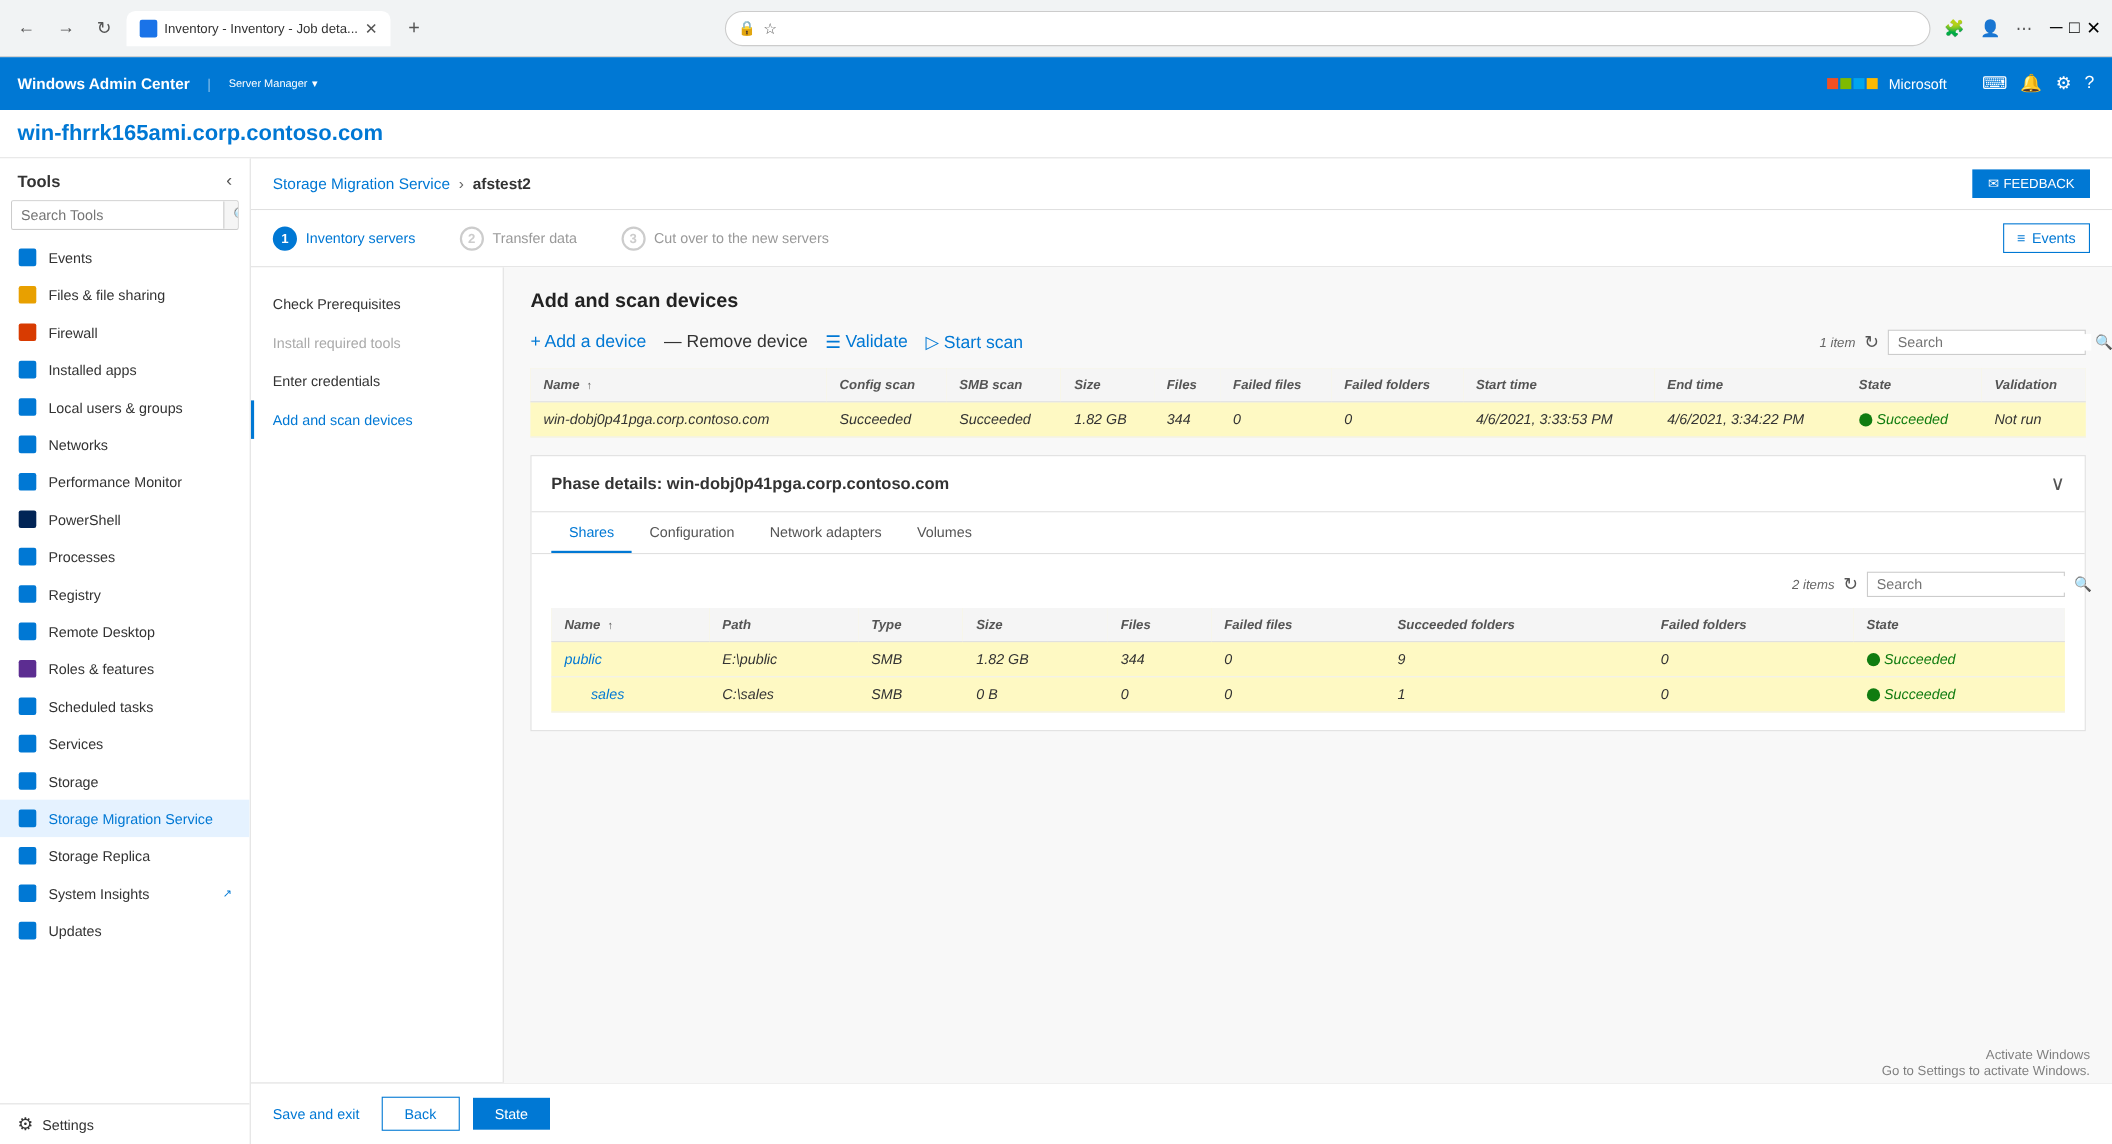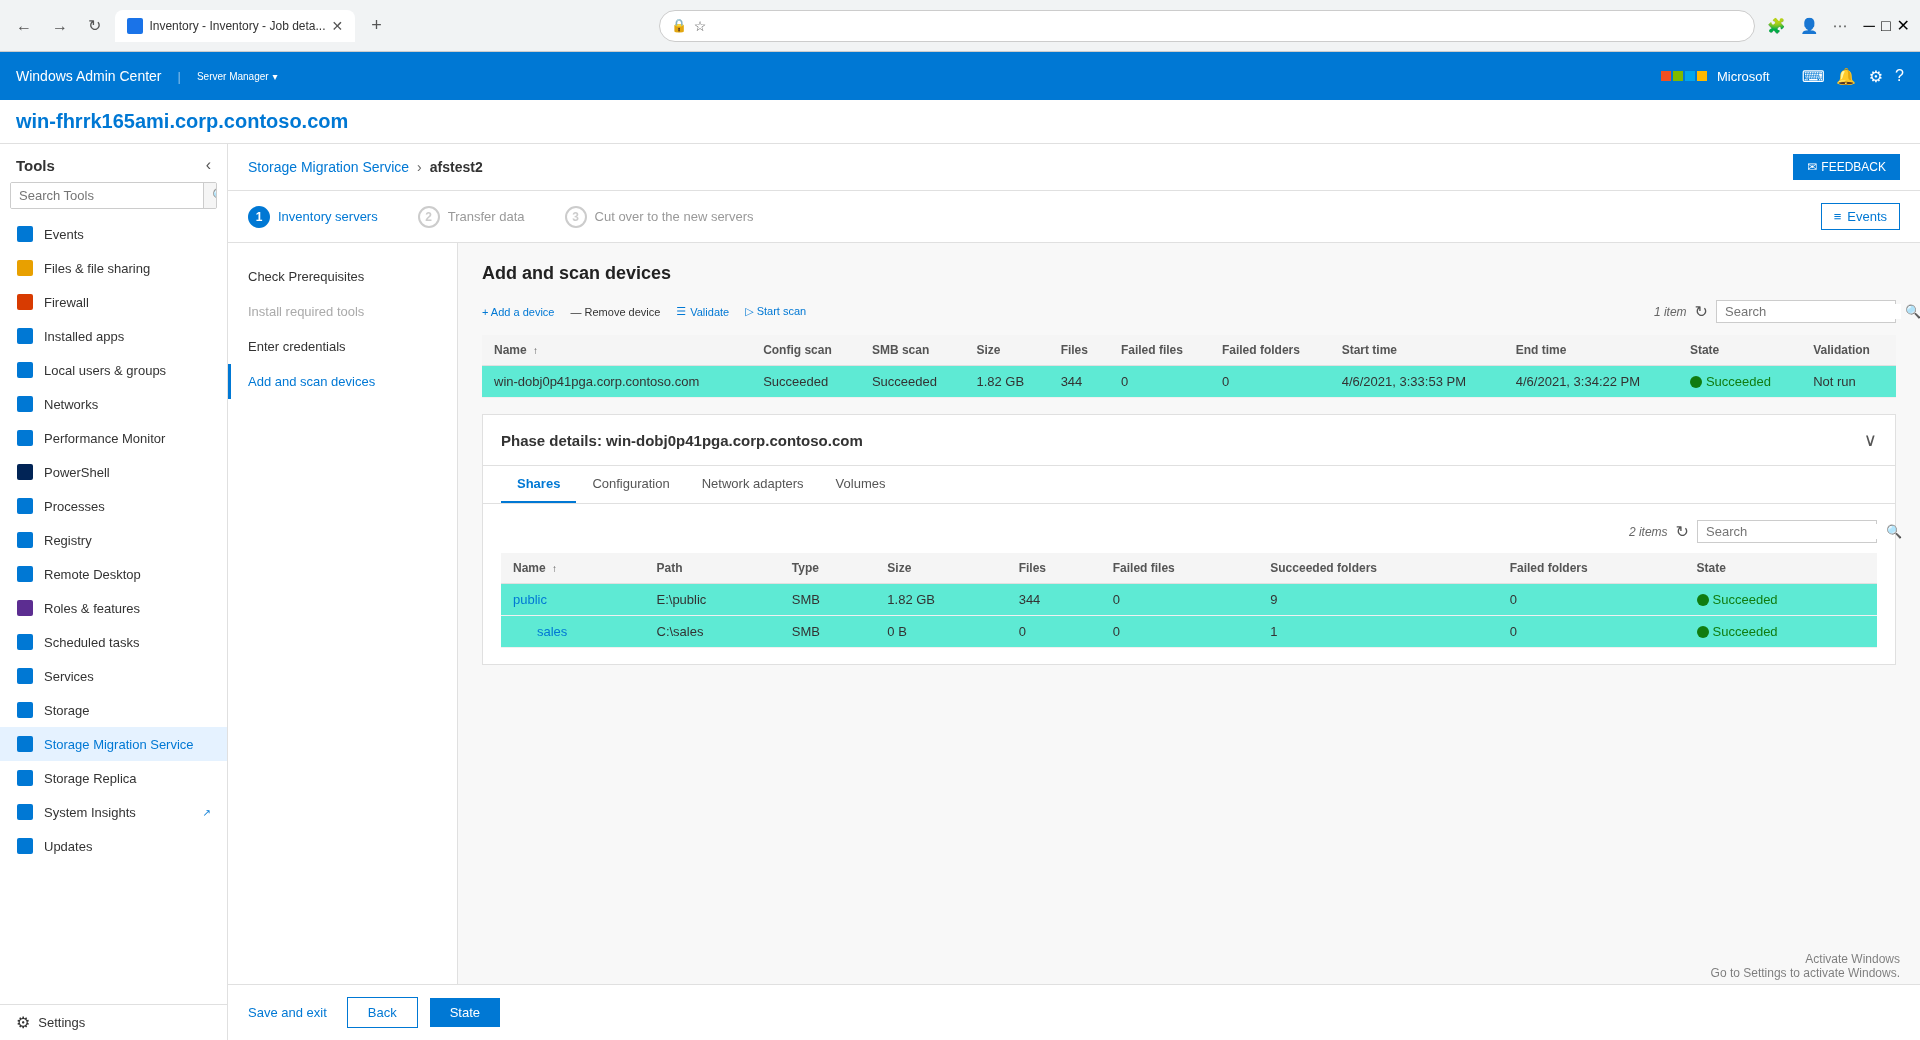--- a/index.html
+++ b/index.html
@@ -13,21 +13,21 @@
     .new-tab { background: none; border: none; font-size: 18px; cursor: pointer; color: #555; padding: 0 8px; }
     .browser-controls { display: flex; align-items: center; gap: 8px; height: 52px; }
     .browser-controls button { background: none; border: none; cursor: pointer; color: #555; font-size: 16px; padding: 4px 6px; border-radius: 50%; }
     .address-bar-container { flex: 1; display: flex; align-items: center; background: #fff; border: 1px solid #ccc; border-radius: 20px; padding: 4px 12px; height: 32px; gap: 6px; }
     .address-bar { border: none; outline: none; flex: 1; font-size: 13px; }
     .browser-right-icons { display: flex; align-items: center; gap: 6px; }
     .browser-right-icons span { cursor: pointer; color: #555; font-size: 15px; padding: 4px; }
 
     
     .top-bar { background: #0078d4; color: white; height: 48px; display: flex; align-items: center; padding: 0 16px; gap: 16px; }
-    .top-bar-brand { font-weight: 400; font-size: 14px; }
+    .top-bar-brand { font-weight: 700; font-size: 14px; }
     .top-bar-divider { color: rgba(255,255,255,0.5); }
     .top-bar-server { display: flex; align-items: center; gap: 4px; font-size: 14px; cursor: pointer; }
     .top-bar-server span { font-size: 10px; }
     .top-bar-microsoft { margin-left: auto; display: flex; align-items: center; gap: 4px; }
     .microsoft-logo { display: flex; gap: 2px; }
     .ms-sq { width: 10px; height: 10px; }
     .top-bar-icons { display: flex; align-items: center; gap: 12px; margin-left: 16px; }
     .top-bar-icons span { cursor: pointer; font-size: 16px; }
 
     
@@ -83,44 +83,44 @@
     .left-nav-item.disabled { color: #aaa; cursor: default; }
 
     
     .main-panel { flex: 1; overflow-y: auto; padding: 20px 24px; background: #f8f8f8; }
 
     
     .section-title { font-size: 18px; font-weight: 600; margin-bottom: 16px; color: #222; }
 
     
     .toolbar { display: flex; align-items: center; gap: 16px; margin-bottom: 12px; }
-    .toolbar-btn { display: flex; align-items: center; gap: 4px; color: #0078d4; cursor: pointer; font-size: 11px; background: none; border: none; padding: 0; }
+    .toolbar-btn { display: flex; align-items: center; gap: 4px; color: #0078d4; cursor: pointer; font-size: 16px; background: none; border: none; padding: 0; }
     .toolbar-btn.remove { color: #333; }
     .toolbar-right { margin-left: auto; display: flex; align-items: center; gap: 8px; }
     .item-count { font-size: 12px; color: #666; font-style: italic; }
     .refresh-btn { background: none; border: none; cursor: pointer; color: #555; font-size: 16px; }
     .search-box { display: flex; align-items: center; border: 1px solid #ccc; background: white; padding: 3px 8px; gap: 4px; width: 180px; }
     .search-input { border: none; outline: none; font-size: 13px; flex: 1; }
 
     
-    .data-table { width: 100%; border-collapse: collapse; background: #5eead4; font-size: 13px; }
+    .data-table { width: 100%; border-collapse: collapse; background: #fef9c3; font-size: 13px; font-style: italic; }
     .data-table th { background: #f5f5f5; padding: 8px 12px; text-align: left; font-weight: 600; border-bottom: 1px solid #e0e0e0; white-space: nowrap; font-size: 12px; color: #555; }
     .data-table td { padding: 8px 12px; border-bottom: 1px solid #f0f0f0; }
     .sort-icon { font-size: 10px; margin-left: 3px; }
     .status-success { color: #107c10; display: flex; align-items: center; gap: 4px; }
     .status-dot { width: 12px; height: 12px; border-radius: 50%; background: #107c10; display: inline-block; }
 
     
     .phase-details { background: white; margin-top: 16px; border: 1px solid #e0e0e0; }
     .phase-header { display: flex; align-items: center; justify-content: space-between; padding: 14px 18px; border-bottom: 1px solid #e0e0e0; cursor: pointer; }
     .phase-title { font-size: 15px; font-weight: 600; }
     .phase-collapse { font-size: 18px; color: #555; }
     .phase-tabs { display: flex; gap: 0; padding: 0 18px; border-bottom: 1px solid #e0e0e0; }
     .phase-tab { padding: 10px 16px; cursor: pointer; font-size: 13px; color: #555; border-bottom: 2px solid transparent; }
-    .phase-tab.active { color: #0078d4; border-bottom-color: #0078d4; font-weight: 700; }
+    .phase-tab.active { color: #0078d4; border-bottom-color: #0078d4; font-weight: 400; }
     .phase-content { padding: 16px 18px; }
     .phase-toolbar { display: flex; align-items: center; justify-content: flex-end; gap: 8px; margin-bottom: 10px; }
 
     
     .bottom-bar { background: #fff; border-top: 1px solid #e0e0e0; padding: 12px 20px; display: flex; align-items: center; gap: 12px; }
     .save-exit-label { font-size: 13px; color: #0078d4; cursor: pointer; margin-right: 8px; }
     .btn-back { border: 1px solid #0078d4; background: white; color: #0078d4; padding: 7px 20px; cursor: pointer; font-size: 13px; }
     .btn-next { background: #0078d4; color: white; border: none; padding: 7px 20px; cursor: pointer; font-size: 13px; }
 
     

